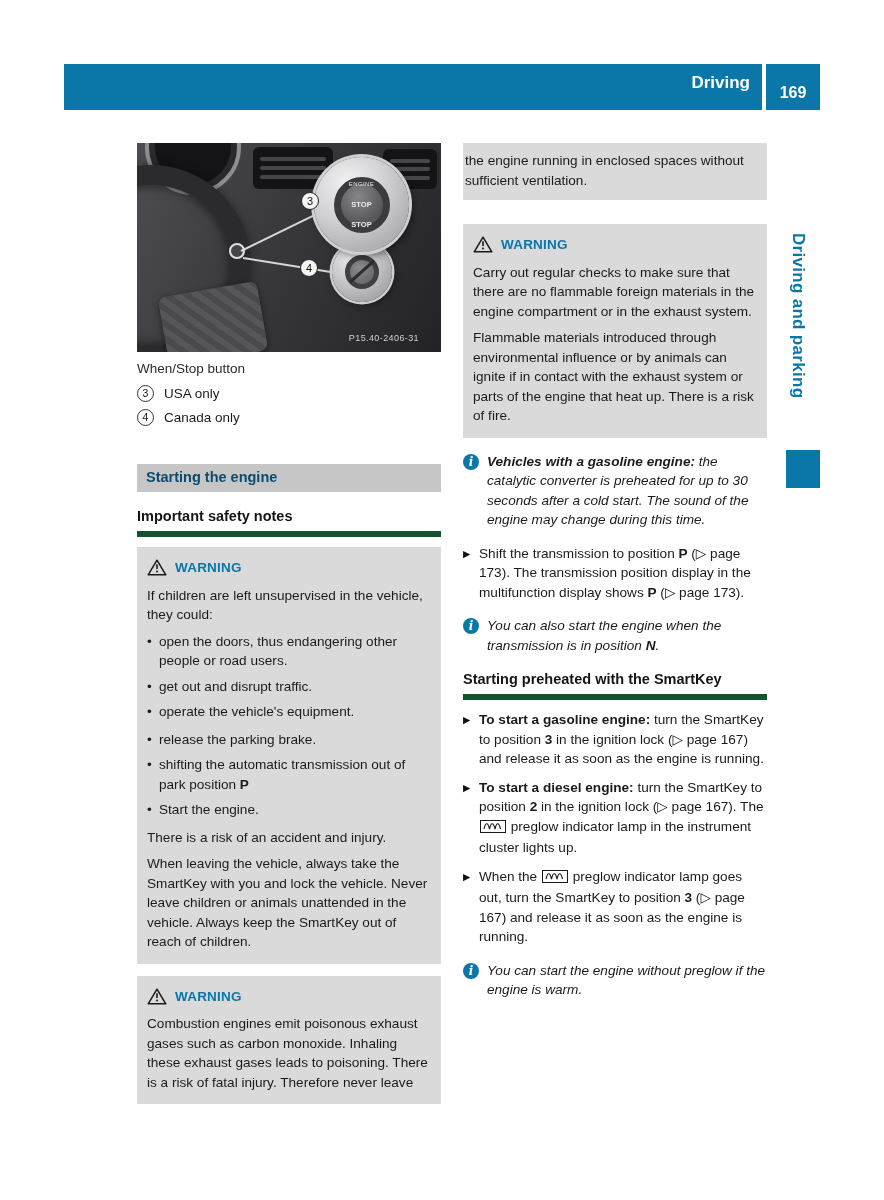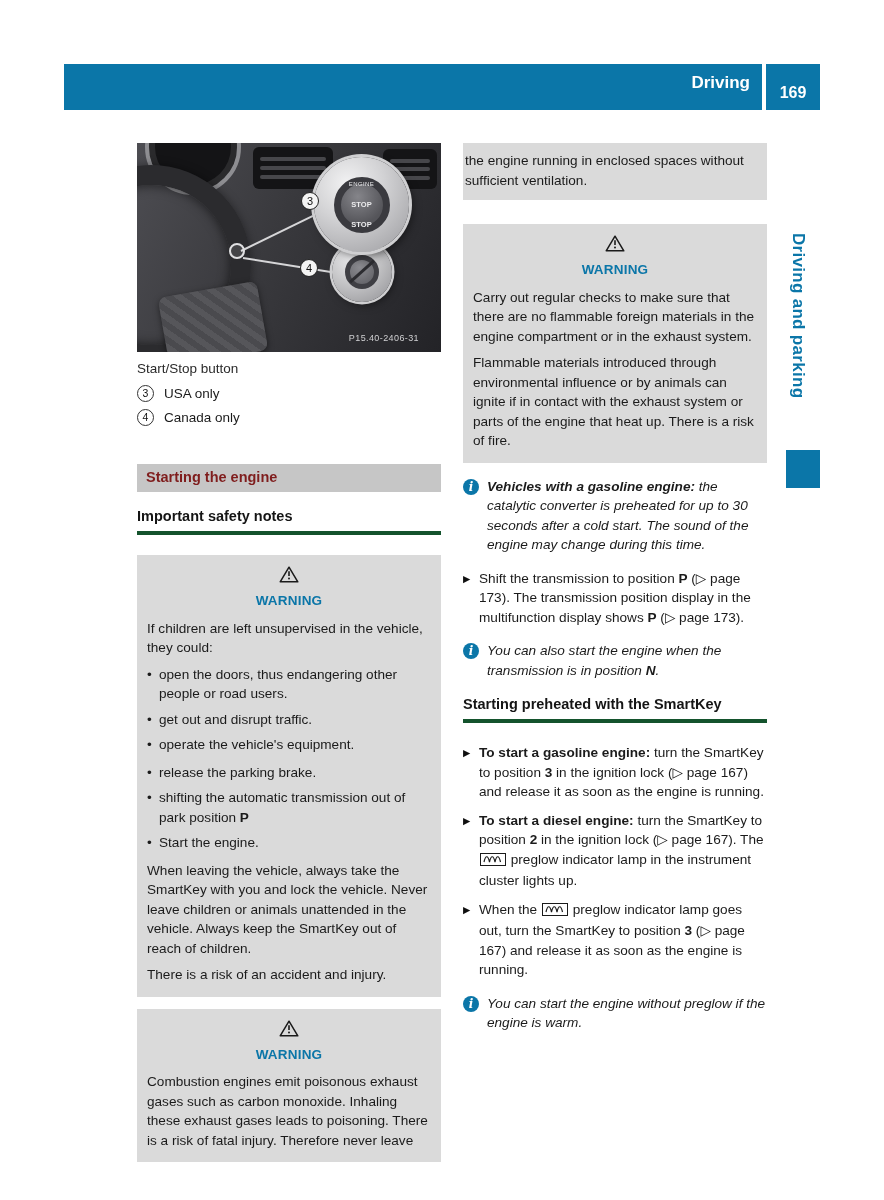--- a/index.html
+++ b/index.html
@@ -79,27 +79,27 @@
   .co3 { left:164px; top:49px; }
   .co4 { left:163px; top:116px; }
   .img-code { position:absolute; right:22px; bottom:4px; color:#d0d0d2; font-size:9px; letter-spacing:.4px; }
 
   .cap-line { margin-top:7px; font-size:13.5px; color:#2b2b2b; }
   .legend { display:flex; align-items:center; gap:10px; margin-top:5px; font-size:13.5px; }
   .callout-sm { display:inline-block; flex:0 0 17px; width:17px; height:17px; border-radius:50%;
     border:1px solid #333; font-size:10.5px; line-height:15px; text-align:center; color:#111; background:#fff; }
 
   
-  .section-bar { margin-top:36px; background:#c6c6c6; color:#7f1d1d; font-weight:bold;
+  .section-bar { margin-top:36px; background:#c6c6c6; color:#0c4a6e; font-weight:bold;
     font-size:14.5px; padding:4px 9px 5px; }
-  .sub-heading { margin:15px 0 20px; font-size:14.5px; font-weight:bold; color:#151515;
-    border-bottom:4px solid #14532d; padding-bottom:5px; line-height:19px; }
+  .sub-heading { margin:15px 0 10px; font-size:14.5px; font-weight:bold; color:#151515;
+    border-bottom:6px solid #14532d; padding-bottom:5px; line-height:19px; }
   .warn-box { background:#dadada; padding:9px 10px 10px; margin:10px 0 12px; }
   .warn-box.warn-cont { margin:0 0 24px; padding:8px 2px; }
-  .warn-hdr { display:flex; align-items:center; gap:8px; margin:2px 0 8px;flex-direction:column; }
+  .warn-hdr { display:flex; align-items:center; gap:8px; margin:2px 0 8px; }
   .warn-icon-wrap { display:inline-flex; }
   .warn-label { color:#0b76a8; font-weight:bold; font-size:13.5px; letter-spacing:.2px; }
   .para { margin:0 0 7px; }
   .warn-box .para:last-child { margin-bottom:2px; }
   .bullets { margin:1px 0 8px; }
   .bullet-item { display:flex; margin:0 0 6px; }
   .bullet-marker { flex:0 0 12px; }
   .arrow-item { display:flex; margin:0 0 9px; }
   .arrow-marker { flex:0 0 16px; font-size:9.5px; line-height:19.5px; color:#0f0f0f; }
   .arrow-text { flex:1; }
@@ -156,21 +156,21 @@
             <span class="l1">ENGINE</span>
             <span class="l2">STOP</span>
             <span class="l3">STOP</span>
           </div>
         </div>
         <span class="callout co3">3</span>
         <span class="callout co4">4</span>
         <span class="img-code">P15.40-2406-31</span>
       </div>
       <figcaption>
-        <div class="cap-line">Start/Stop button</div>
+        <div class="cap-line">When/Stop button</div>
         <div class="legend">
           <span class="callout-sm">3</span>
           <span>USA only</span>
         </div>
         <div class="legend">
           <span class="callout-sm">4</span>
           <span>Canada only</span>
         </div>
       </figcaption>
     </figure>
@@ -210,22 +210,22 @@
             </div>
             <div class="bullet-item">
               <span class="bullet-marker">•</span>
               <span class="bullet-text">shifting the automatic transmission out of park position <span class="b">P</span></span>
             </div>
             <div class="bullet-item">
               <span class="bullet-marker">•</span>
               <span class="bullet-text">Start the engine.</span>
             </div>
           </div>
+          <p class="para">There is a risk of an accident and injury.</p>
           <p class="para">When leaving the vehicle, always take the SmartKey with you and lock the vehicle. Never leave children or animals unattended in the vehicle. Always keep the SmartKey out of reach of children.</p>
-          <p class="para">There is a risk of an accident and injury.</p>
         </div>
         <div class="warn-box">
           <div class="warn-hdr">
             <span class="warn-icon-wrap">
               <svg width="20" height="17" viewBox="0 0 20 17">
                 <path d="M10 1.2 L18.8 15.8 H1.2 Z" fill="none" stroke="#1a1a1a" stroke-width="1.5" stroke-linejoin="round"></path>
                 <path d="M10 5.3 v4.6" stroke="#1a1a1a" stroke-width="1.6"></path>
                 <circle cx="10" cy="12.6" r="1" fill="#1a1a1a"></circle>
               </svg>
             </span>

